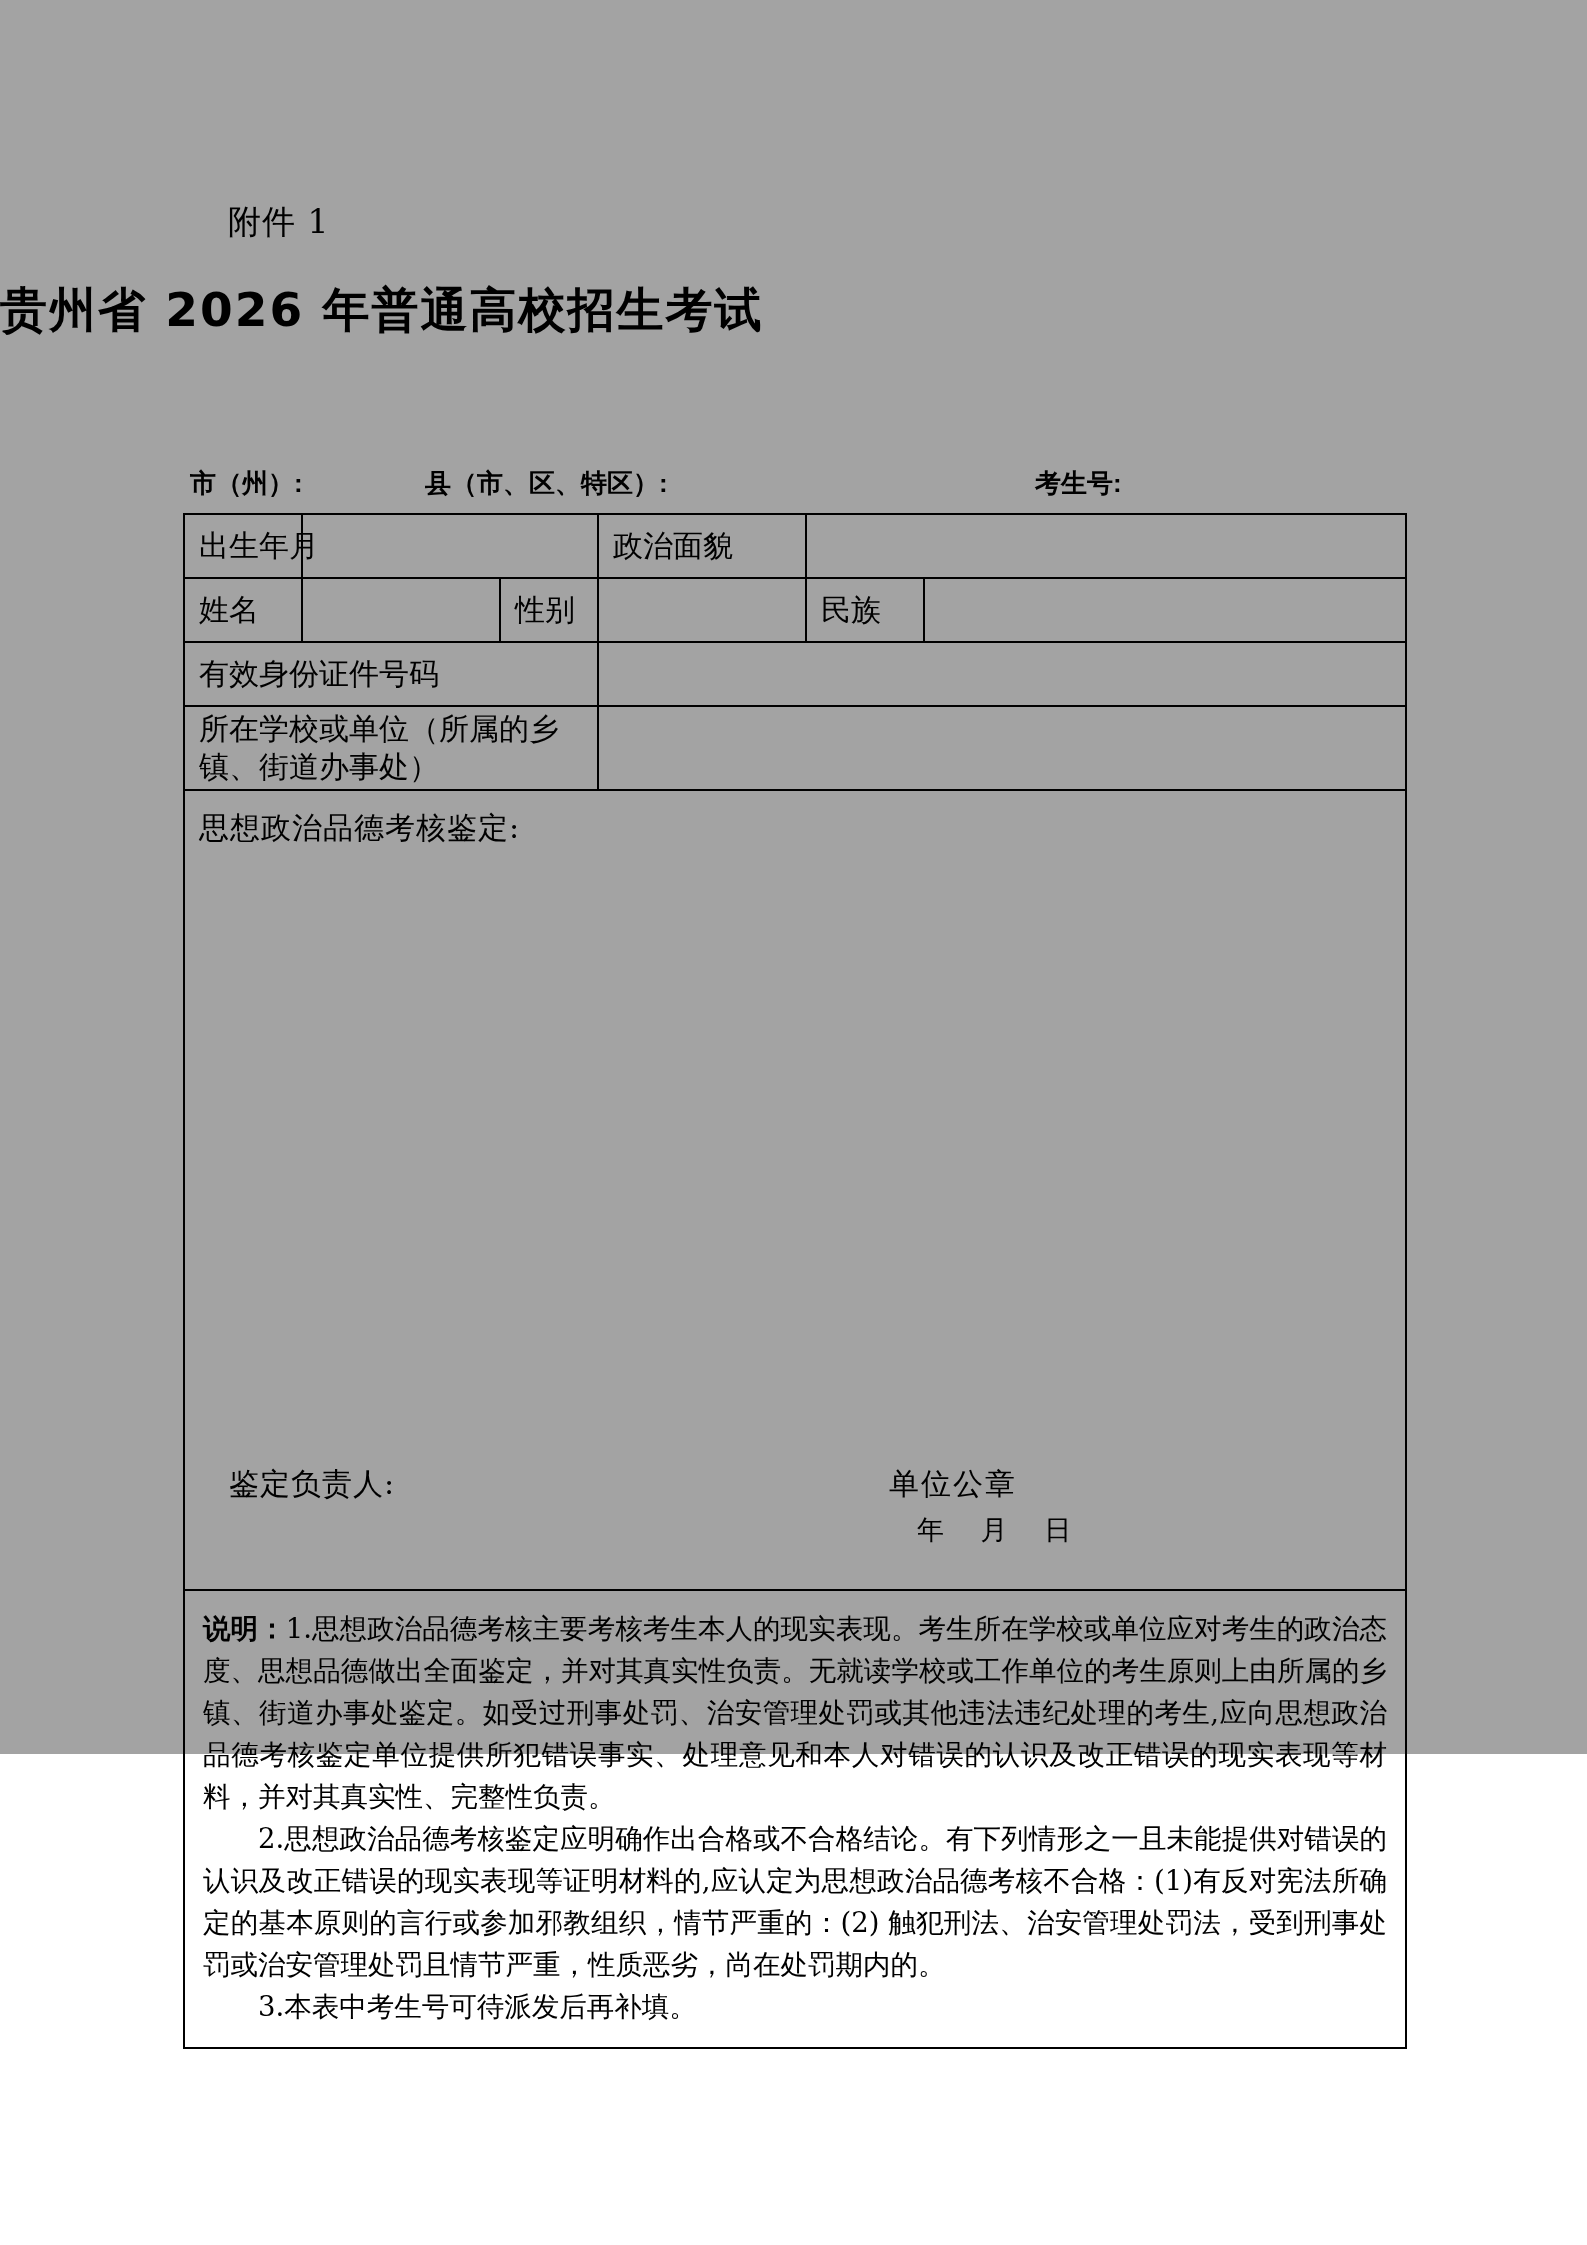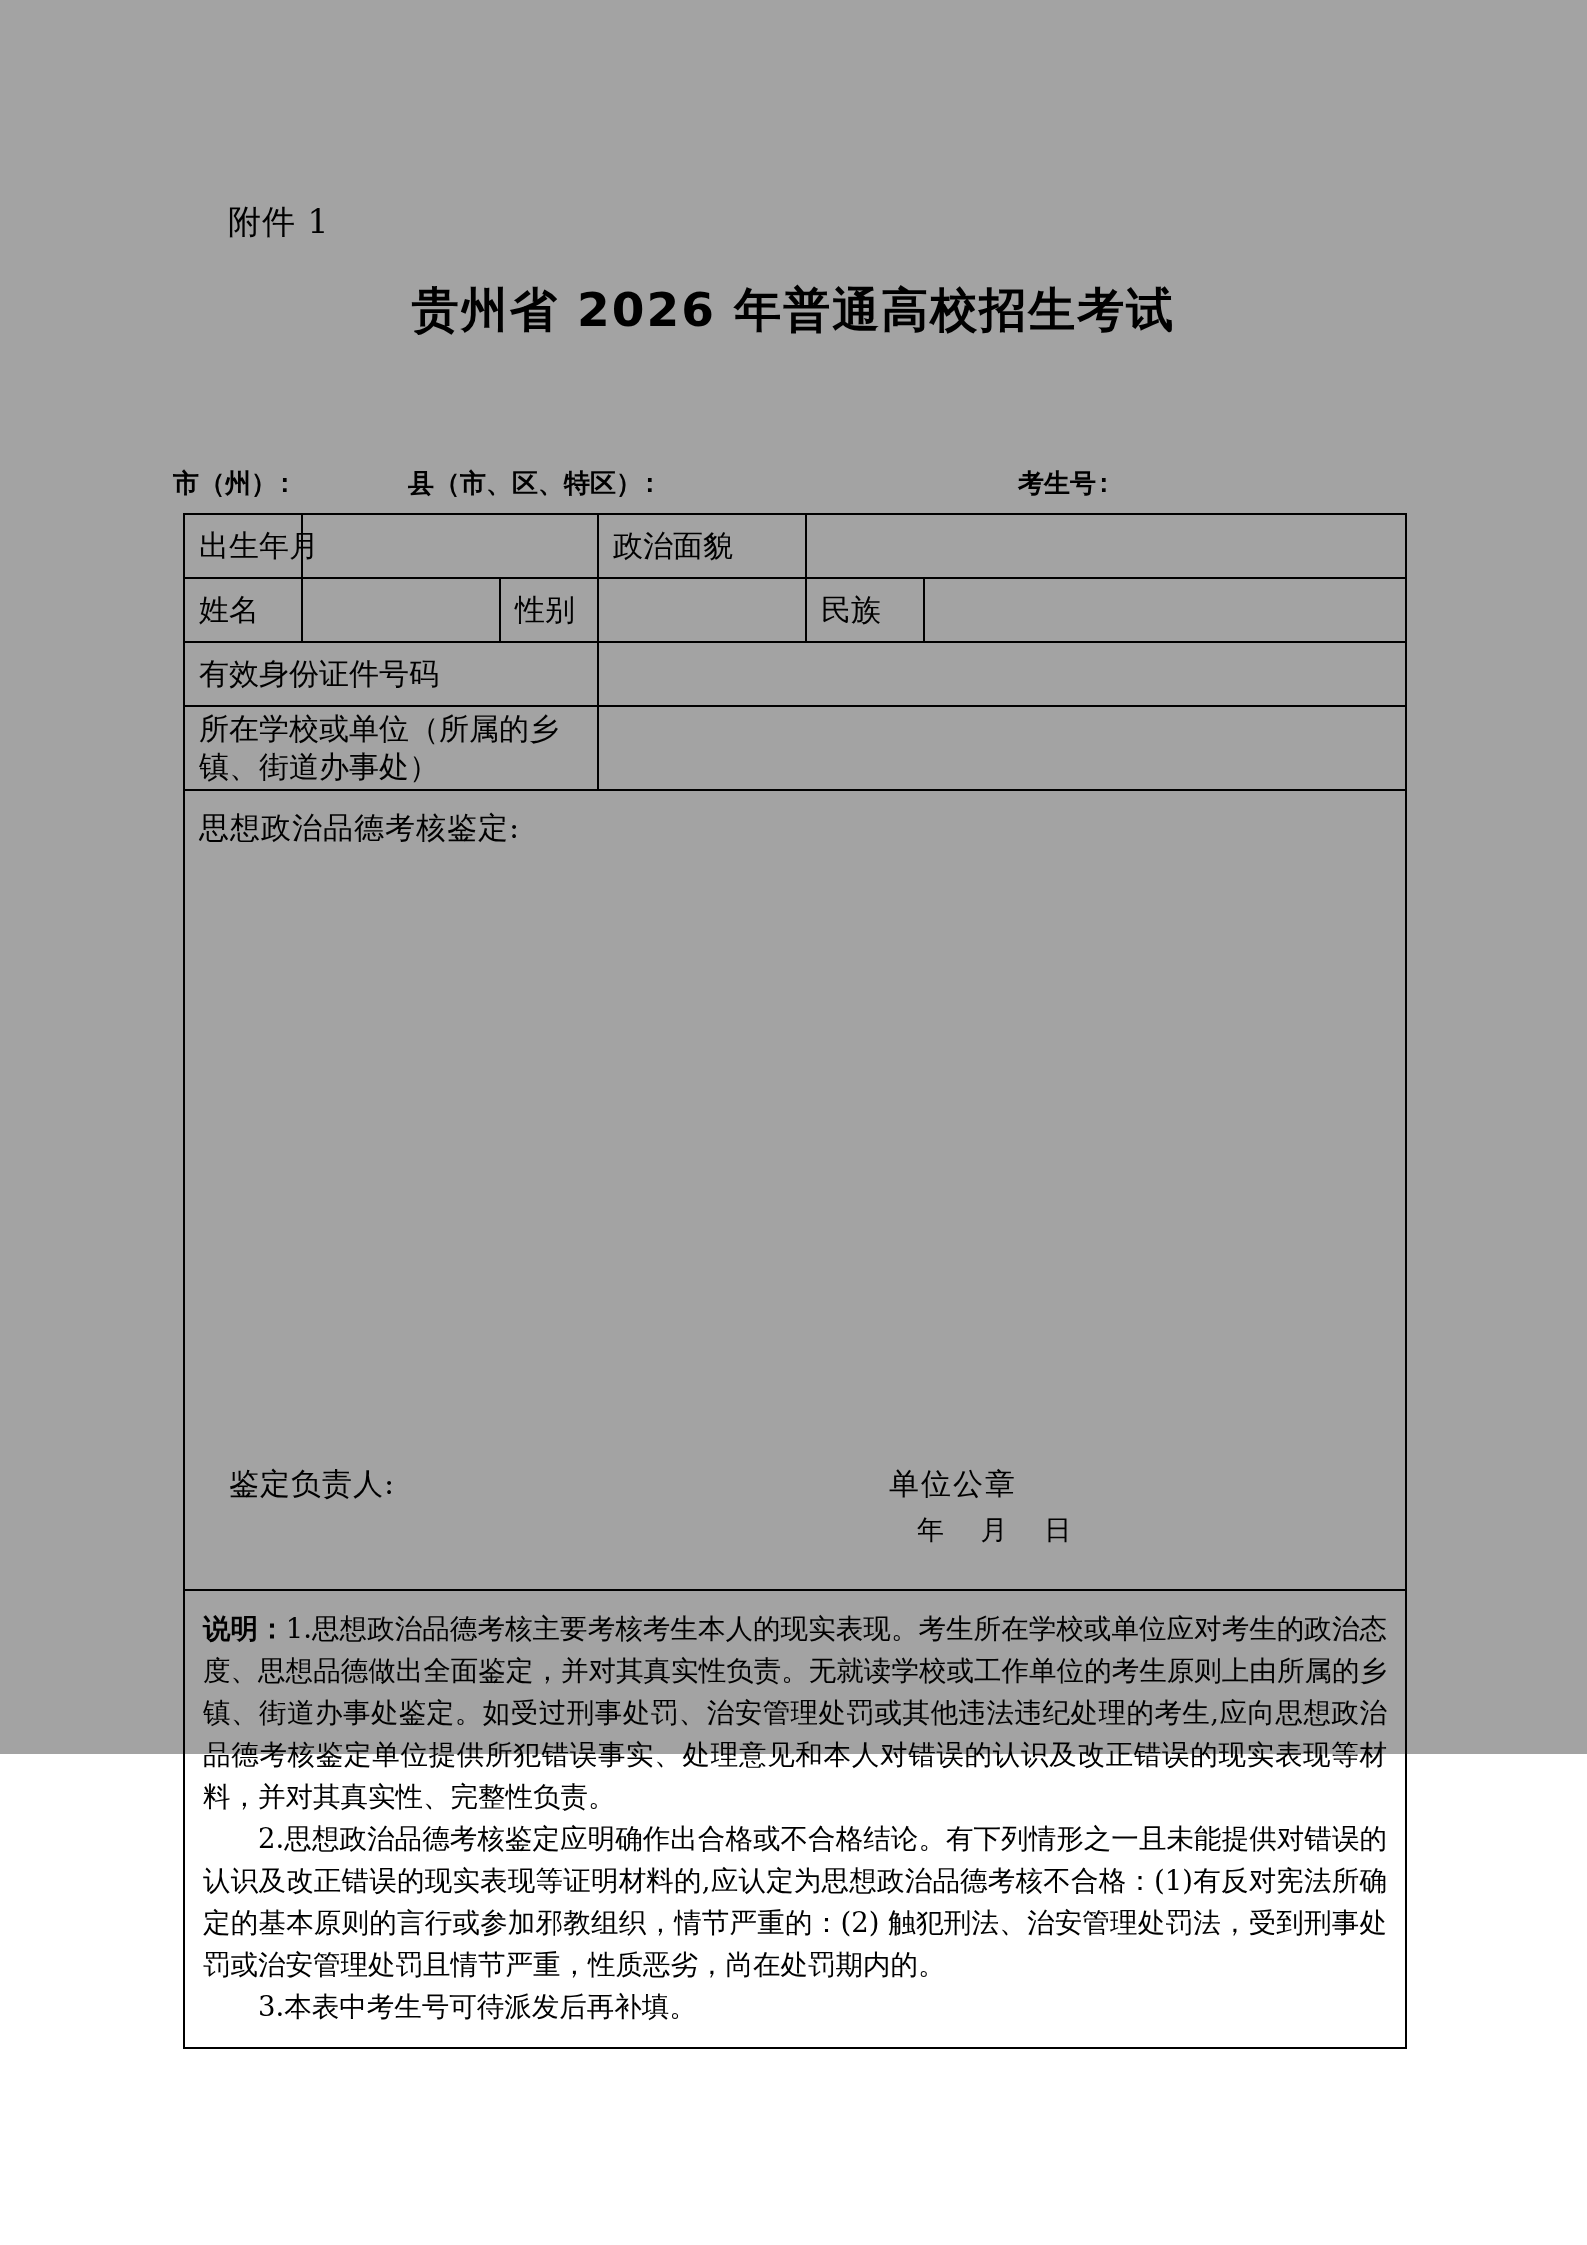--- a/index.html
+++ b/index.html
@@ -34,41 +34,40 @@
     font-family: "DejaVu Serif", "Liberation Serif", serif;
     white-space: nowrap;
   }
 
   
   .doc-title {
     position: absolute;
     left: 0;
     top: 270px;
     width: 1587px;
-    text-align: center;
   }
   .doc-title .line {
     font-size: 47px;
     font-weight: bold;
     line-height: 80px;
     letter-spacing: 2px;
     font-family: "DejaVu Sans", "Liberation Sans", sans-serif;
     white-space: nowrap;
   }
 
   
   .meta-row {
     position: absolute;
-    left: 173px;
+    left: 190px;
     top: 466px;
     width: 1230px;
     height: 40px;
     font-size: 26px;
     font-weight: bold;
-    font-family: Liberation Mono, monospace;
+    font-family: Liberation Sans, sans-serif;
     white-space: nowrap;
   }
   .meta-row .meta-item {
     position: absolute;
     top: 0;
   }
   .meta-city   { left: 0px; }
   .meta-county { left: 235px; }
   .meta-exam   { left: 845px; }
 

